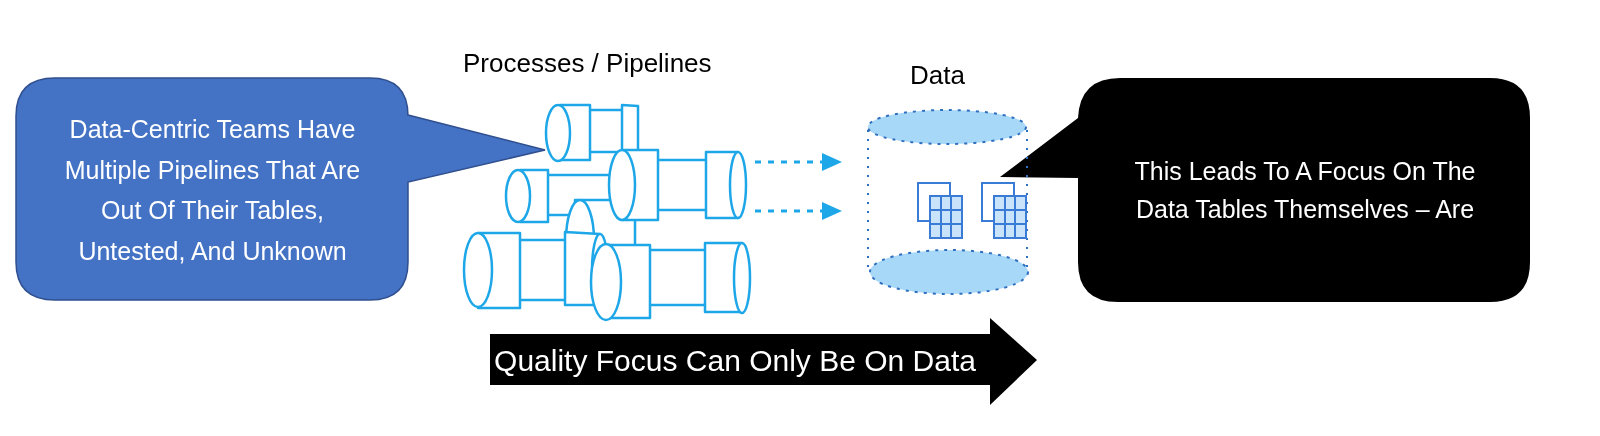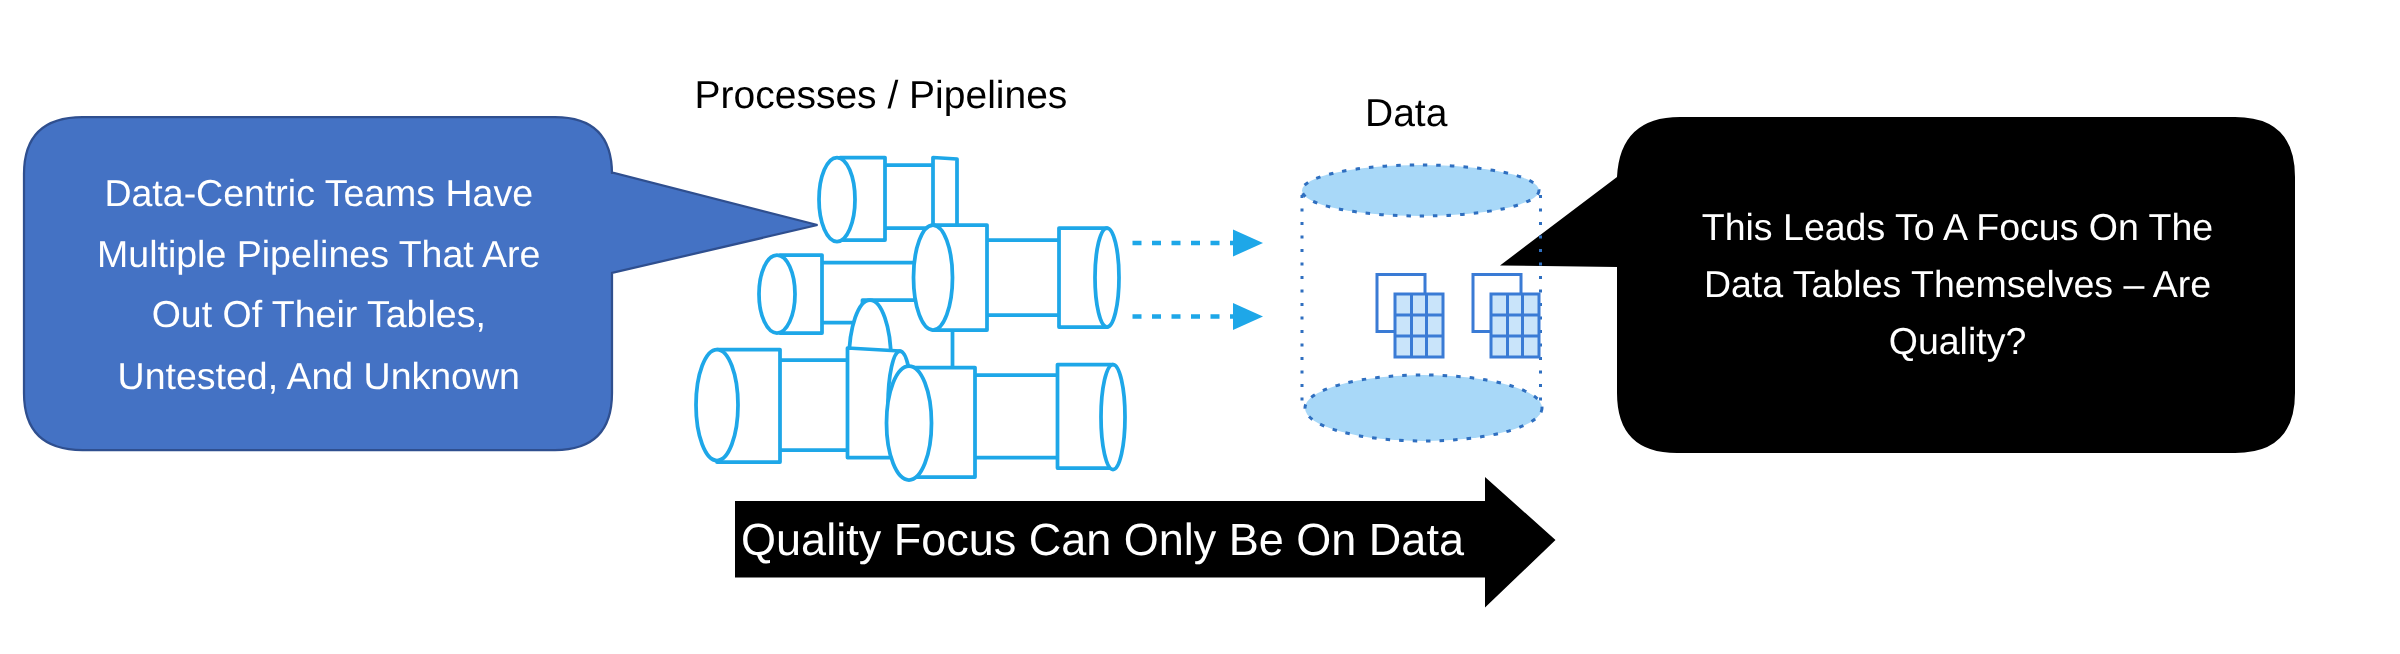--- a/index.html
+++ b/index.html
@@ -109,16 +109,15 @@
 <div class="bubble-text" style="left:20px; top:110px; width:385px; height:160px;justify-content:space-between;">
   <span>Data-Centric Teams Have</span>
   <span>Multiple Pipelines That Are</span>
   <span>Out Of Their Tables,</span>
   <span>Untested, And Unknown</span>
 </div>
 
 <div class="bubble-text" style="left:1080px; top:110px; width:450px; height:160px;">
   <span>This Leads To A Focus On The</span>
   <span>Data Tables Themselves  – Are</span>
-  <span>Quality?</span>
 </div>
 
 <div class="arrow-text">Quality Focus Can Only Be On Data</div>
 
 </body></html>

